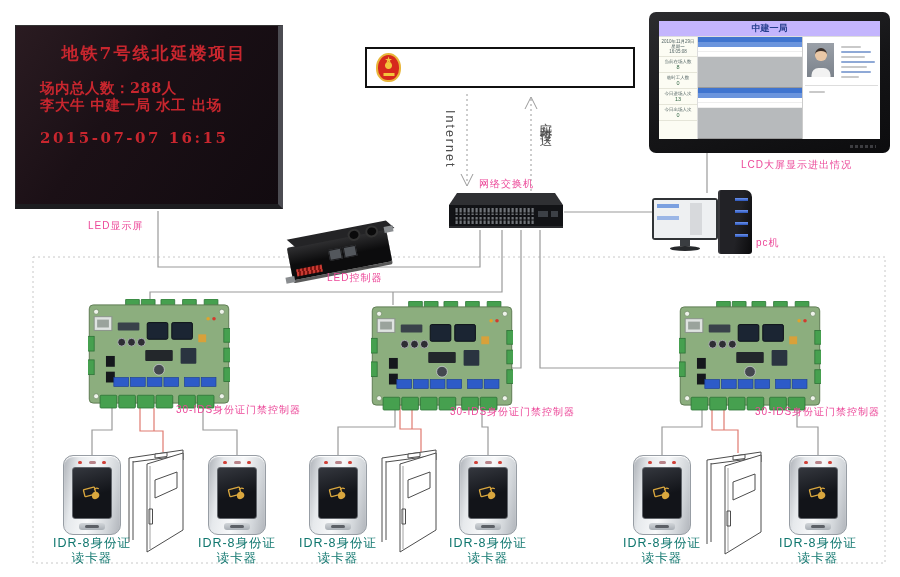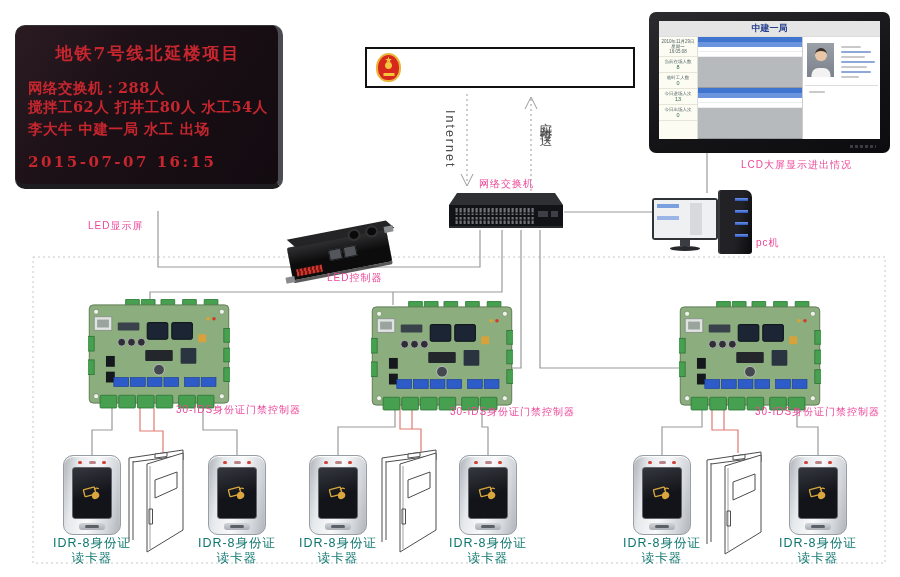--- a/index.html
+++ b/index.html
@@ -4,45 +4,45 @@
 <style>
   html,body{margin:0;padding:0;background:#fff;}
   #stage{position:relative;width:900px;height:577px;background:#fff;overflow:hidden;
          font-family:"Liberation Sans","DejaVu Sans",sans-serif;}
   svg.wires{position:absolute;left:0;top:0;z-index:1;}
   .dev{position:absolute;z-index:2;}
   .lbl{position:absolute;z-index:3;font-size:10px;color:#ec4899;letter-spacing:1px;white-space:nowrap;}
   .vlbl{position:absolute;z-index:3;font-size:12.5px;color:#4d4d4d;writing-mode:vertical-rl;letter-spacing:2px;white-space:nowrap;}
 
   
-  .ledpanel{left:15px;top:25px;width:268px;height:164px;border-radius:10px;
+  .ledpanel{left:15px;top:25px;width:268px;height:184px;border-radius:0;
     background:linear-gradient(125deg,#2a1b21 0%,#1b1016 40%,#120b10 100%);
     border-right:5px solid #4c4c52;border-bottom:5px solid #1d1d20;border-top:1px solid #333;
-    border-left:1px solid #26262a;box-sizing:border-box;padding:10px 10px 0 12px;
+    border-left:1px solid #26262a;box-sizing:border-box;padding:10px 10px 0 24px;
     color:#c8262e;font-family:"DejaVu Serif","Liberation Serif",serif;font-weight:bold;}
   .ledpanel .t{text-align:center;font-size:17px;letter-spacing:2px;margin:6px 0 13px;}
   .ledpanel .l{font-size:14.5px;line-height:19px;letter-spacing:.5px;}
   .ledpanel .l4,.ledpanel .l5{line-height:16.5px;}
   .ledpanel .l3{margin-bottom:5px;}
   .ledpanel .dt{font-size:15px;letter-spacing:2.5px;margin-top:15px;}
 
   
   .banner{left:365px;top:47px;width:270px;height:41px;background:#fff;border:2px solid #101010;
     display:flex;align-items:center;padding-left:9px;box-sizing:border-box;}
   .emblem{width:25px;height:29px;border-radius:50% 50% 46% 46%;background:radial-gradient(circle at 50% 42%,#f3c43c 0 3px,#d6281d 4px);
     border:2px solid #e9b63a;box-sizing:border-box;position:relative;flex:0 0 auto;}
   .emblem .star{position:absolute;left:50%;top:1px;transform:translateX(-50%);color:#f3c43c;font-size:9px;line-height:9px;}
   .emblem .gate{position:absolute;left:50%;bottom:4px;transform:translateX(-50%);width:11px;height:3px;background:#f3c43c;}
   .banner .btxt{color:#1668c4;font-weight:bold;font-size:16px;letter-spacing:.5px;margin-left:7px;white-space:nowrap;}
 
   
   .lcd{left:649px;top:12px;width:241px;height:141px;background:linear-gradient(160deg,#2c2c2f,#151517 55%,#0c0c0e);
     border-radius:7px;box-sizing:border-box;}
   .lcd .scr{position:absolute;left:10px;top:9px;width:221px;height:118px;background:#fff;overflow:hidden;font-family:"Liberation Sans",sans-serif;}
-  .lcd .bar{height:15px;background:#e5e5e5;border-bottom:1px solid #ddd;text-align:center;font-size:9px;font-weight:bold;color:#27408f;line-height:15px;}
+  .lcd .bar{height:15px;background:#c4b5fd;border-bottom:1px solid #ddd;text-align:center;font-size:9px;font-weight:bold;color:#27408f;line-height:15px;}
   .lcd .body{display:flex;height:102px;}
   .lcd .sb{width:38px;background:#fcfcf3;border-right:1px solid #ddd;font-size:4.5px;color:#566;text-align:center;}
   .lcd .sb>div{border-bottom:1px solid #e5e5d8;padding:2px 0;}
   .lcd .sb .v{font-size:5.5px;color:#364;}
   .lcd .mid{width:104px;border-right:1px solid #ccc;display:flex;flex-direction:column;}
   .lcd .tbl{background:#fff;}
   .lcd .th{height:5px;background:#3f74cf;}
   .lcd .tr1{height:4.5px;background:#6a94dd;}
   .lcd .tr{height:4px;background:#fff;border-bottom:1px solid #eee;}
   .lcd .gry{flex:1;background:#b7babc;border-bottom:1px solid #999;}
@@ -225,22 +225,21 @@
         <path d="M154 408 L154 431"></path>
       <path d="M400 405 L400 429 L421 429 L421 452"></path>
         <path d="M412 405 L412 429"></path>
       <path d="M712 405 L712 430 L738 430 L738 453"></path>
         <path d="M724 405 L724 430"></path>
     </g>
   </svg>
 
   <div class="dev ledpanel">
     <div class="t">地铁7号线北延楼项目</div>
-    <div class="l">网络交换机：288人</div>
-    <div class="l l3">搅拌工62人 打井工80人 水工54人</div>
+    <div class="l">场内总人数：288人</div>
     <div class="l l5">李大牛 中建一局 水工 出场</div>
     <div class="dt">2015-07-07  16:15</div>
   </div>
   <div class="lbl" style="left:88px;top:219px">LED显示屏</div>
 
   <div class="dev banner">
     <div class="emblem">
       <span class="star">★</span>
         <span class="gate"></span>
     </div>

